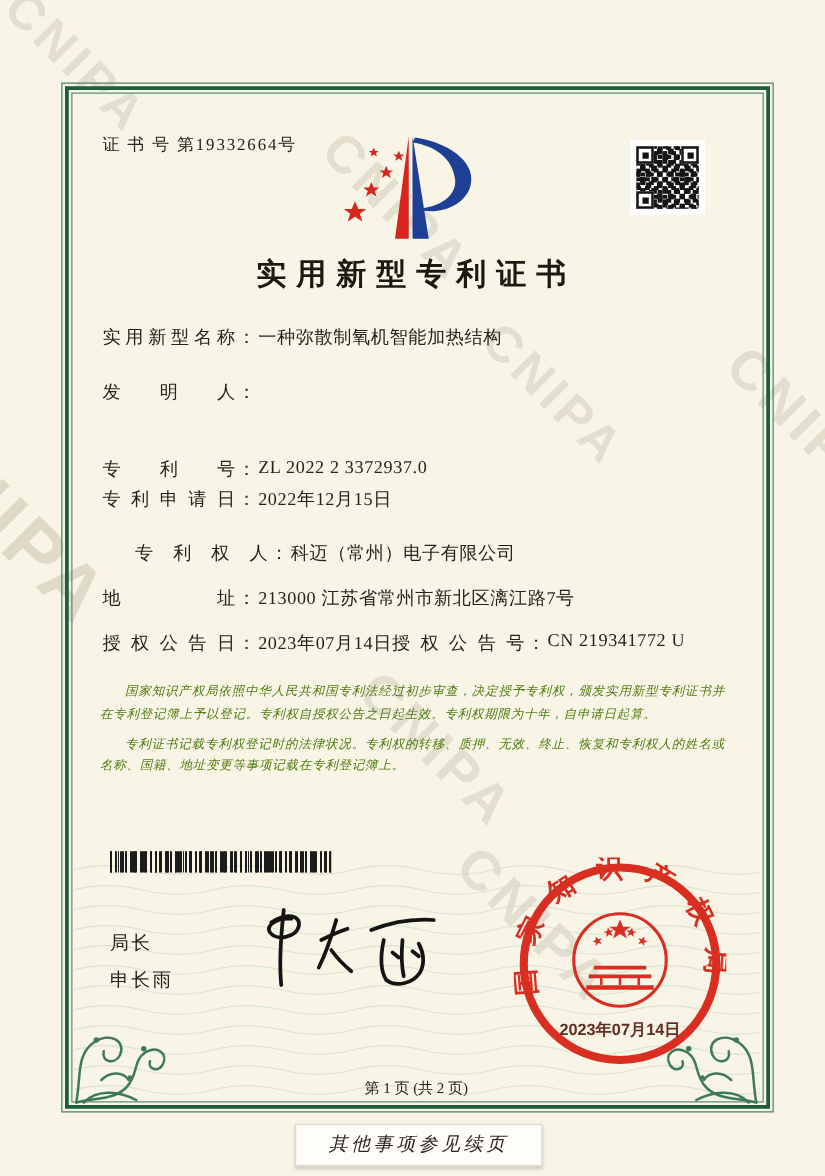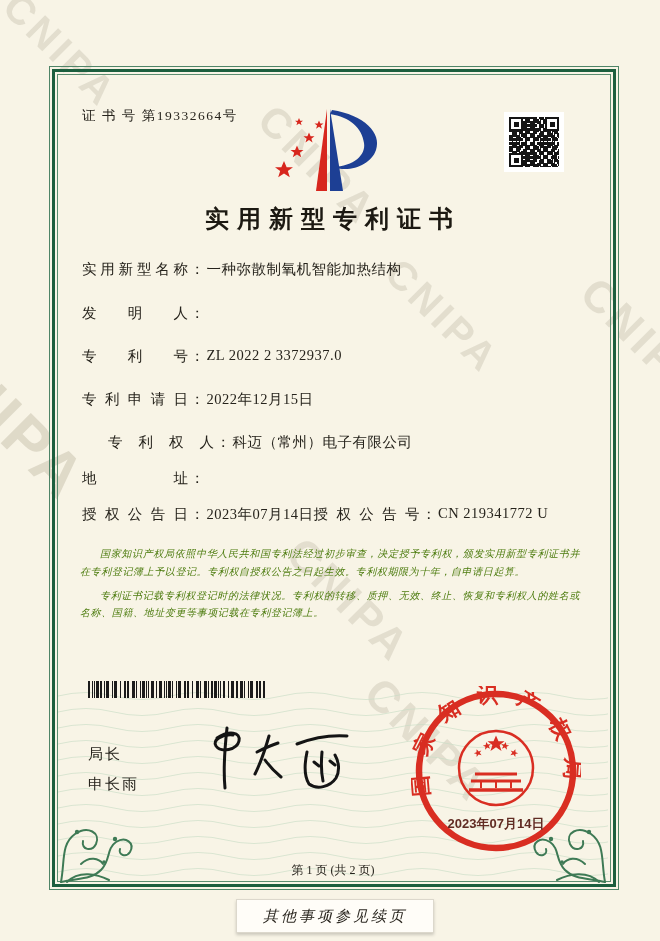--- a/index.html
+++ b/index.html
@@ -38,21 +38,21 @@
       repeating-conic-gradient(#151515 0% 25%, transparent 0% 50%) 3px 2px/9px 9px,#fff;}
   .finder{position:absolute;width:10px;height:10px;background:#fff;border:2.5px solid #151515;}
   .finder .dot{position:absolute;left:2.5px;top:2.5px;width:5px;height:5px;background:#151515;}
   .finder.tl{left:0;top:0;} .finder.tr{right:0;top:0;} .finder.bl{left:0;bottom:0;}
   .title{position:absolute;left:49px;width:568px;top:203px;z-index:2;text-align:center;
     font-size:24px;font-weight:bold;letter-spacing:8px;color:#1c1912;}
   .row{position:absolute;left:82px;z-index:2;display:flex;font-size:14.5px;white-space:nowrap;}
   .flabel{display:inline-block;width:106px;text-align:justify;text-align-last:justify;}
   .sep{margin:0 2px 0 2px;}
   .fvalue{letter-spacing:.5px;}
-  .r0{top:260px;} .r1{top:304px;} .r2{top:347px;} .r3{top:390px;} .r4{top:433px;margin-left:26px;} .r5{top:469px;}
+  .r0{top:260px;} .r1{top:304px;} .r2{top:366px;} .r3{top:390px;} .r4{top:433px;margin-left:26px;} .r5{top:469px;}
   .rgrant{top:505px;} .grant2{}
   .paras{position:absolute;left:80px;top:546px;width:500px;z-index:2;
     font-size:10px;line-height:1.78;font-style:italic;letter-spacing:.6px;
     text-align:justify;color:#4d7c0f;font-family:Liberation Mono, monospace;}
   .paras p{margin:0 0 6px 0;text-indent:2em;}
   .barcode{position:absolute;left:88px;top:681px;width:177px;height:17px;z-index:2;
     background-image:
       repeating-linear-gradient(90deg,#1b1b1b 0 1.5px,transparent 1.5px 4px),
       repeating-linear-gradient(90deg,#1b1b1b 0 1px,transparent 1px 6.5px),
       repeating-linear-gradient(90deg,#1b1b1b 0 2px,transparent 2px 9px);}
@@ -185,20 +185,21 @@
       <span class="fvalue">2022年12月15日</span>
   </div>
   <div class="row r4">
     <span class="flabel">专利权人</span>
       <span class="sep">：</span>
       <span class="fvalue">科迈（常州）电子有限公司</span>
   </div>
   <div class="row r5">
     <span class="flabel">地址</span>
       <span class="sep">：</span>
+      <span class="fvalue">213000 江苏省常州市新北区漓江路7号</span>
   </div>
 
   <div class="row rgrant">
     <span class="flabel">授权公告日</span>
       <span class="sep">：</span>
       <span class="fvalue">2023年07月14日</span>
     <span class="flabel grant2">授权公告号</span>
       <span class="sep">：</span>
       <span class="fvalue">CN 219341772 U</span>
   </div>

